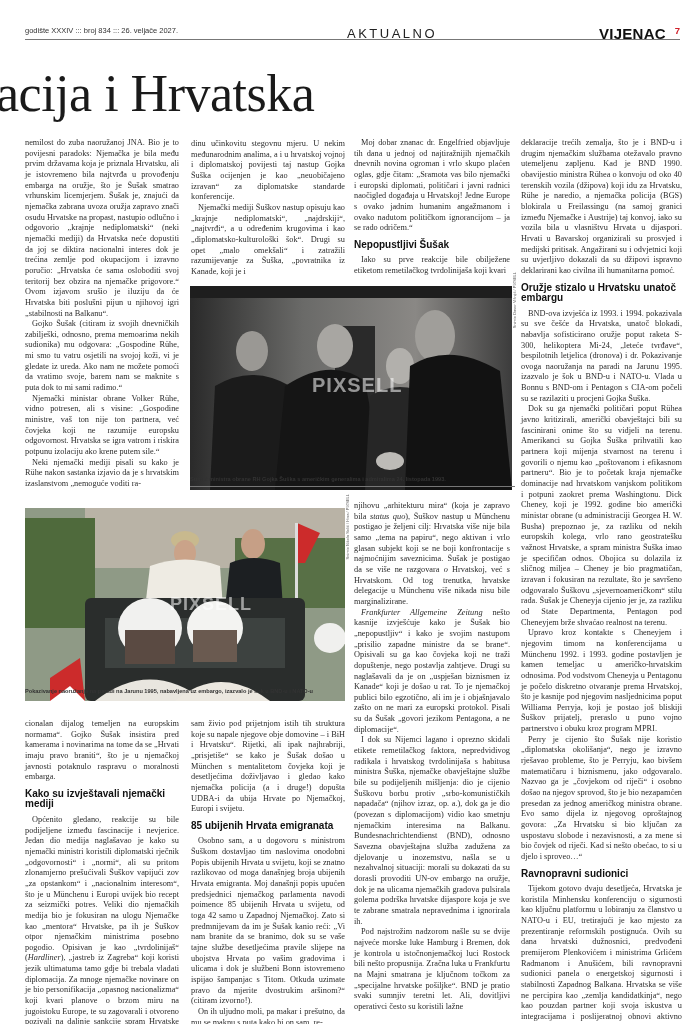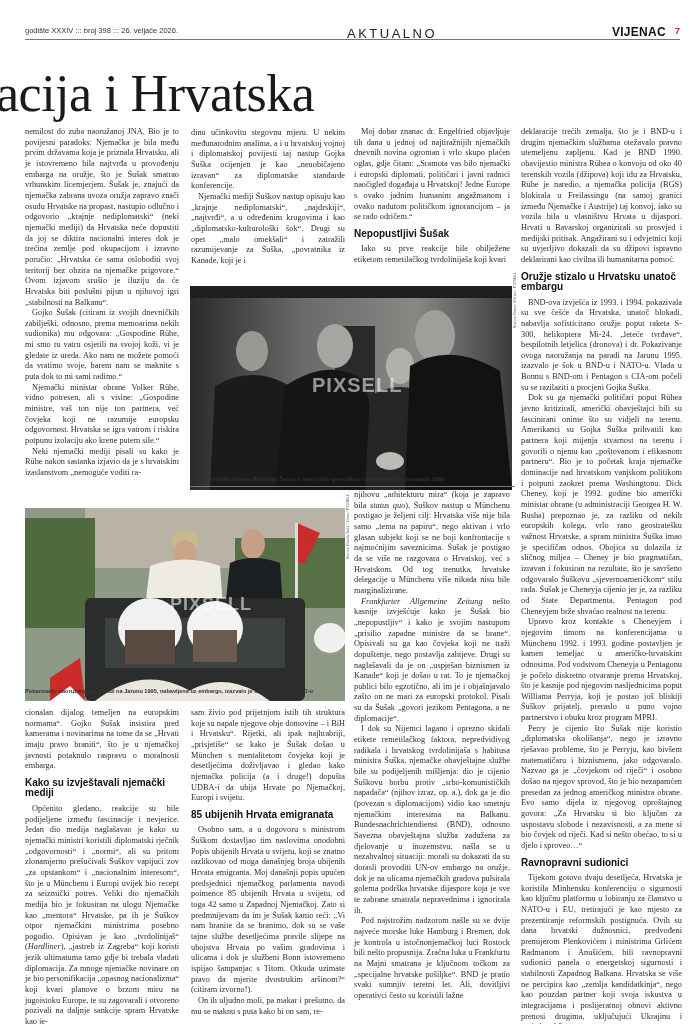--- a/index.html
+++ b/index.html
@@ -2,26 +2,26 @@
 <html><head>
 <meta charset="utf-8">
 <style>
   * { margin: 0; padding: 0; box-sizing: border-box; }
   html, body { width: 700px; height: 1024px; background: #fff; overflow: hidden; }
   body { position: relative; font-family: "DejaVu Serif", "Liberation Serif", serif; color: #2a2a2a; }
 
   .header { position: absolute; left: 25px; top: 22px; width: 655px; height: 18px; border-bottom: 1px solid #777; }
   .header .meta { position: absolute; left: 0; top: 4px; font-family: "Liberation Sans", sans-serif; font-size: 7.5px; color: #333; }
   .header .section { position: absolute; left: 322px; top: 4px; font-family: "Liberation Sans", sans-serif; font-size: 13px; letter-spacing: 2.5px; color: #222; }
-  .header .brand { position: absolute; right: 14px; top: 3px; font-family: "Liberation Sans", sans-serif; font-weight: bold; font-size: 12px; color: #111; letter-spacing: 0.3px; }
+  .header .brand { position: absolute; right: 14px; top: 3px; font-family: "Liberation Sans", sans-serif; font-weight: bold; font-size: 15px; color: #111; letter-spacing: 0.3px; }
   .header .pageno { position: absolute; right: 0; top: 3px; font-family: "Liberation Sans", sans-serif; font-weight: bold; font-size: 9.5px; color: #d0202a; }
 
   .headline { position: absolute; left: -4px; top: 64px; font-family: "Liberation Serif", serif; font-size: 52px; color: #1a1a1a; letter-spacing: -0.5px; white-space: nowrap; }
 
-  .col { position: absolute; font-family: "Liberation Serif", serif; font-size: 8.3px; line-height: 10.65px; text-align: justify; color: #2c2c2c; hyphens: manual; }
+  .col { position: absolute; font-family: "Liberation Serif", serif; font-size: 8.3px; line-height: 10.65px; text-align: justify; color: #2c2c2c; hyphens: manual; margin-top: 11px; }
   .col p { text-indent: 7px; }
   .col p.noindent { text-indent: 0; }
   .col h3 { font-family: "Liberation Sans", sans-serif; font-weight: bold; font-size: 10px; line-height: 10.5px; color: #111; text-align: left; margin: 6px 0 5px 0; }
   .col em { font-style: italic; }
 
   .c1a { left: 25px; top: 127px; width: 154px; }
   .c2a { left: 191px; top: 128px; width: 154px; }
   .c3a { left: 354px; top: 127px; width: 156px; }
   .c4  { left: 521px; top: 127px; width: 161px; }
   .c3b { left: 354px; top: 490px; width: 156px; }
@@ -37,21 +37,21 @@
   .credit { position: absolute; font-family: "Liberation Sans", sans-serif; font-size: 4px; color: #666; writing-mode: vertical-rl; transform: rotate(180deg); white-space: nowrap; }
   .credit1 { left: 512px; top: 272px; }
   .credit2 { left: 345px; top: 494px; }
   .watermark { position: absolute; font-family: "Liberation Sans", sans-serif; font-weight: bold; color: rgba(255,255,255,0.55); letter-spacing: 1px; }
   .rule { position: absolute; left: 190px; top: 486px; width: 325px; height: 1px; background: #777; }
 </style>
 </head>
 <body>
 
 <div class="header">
-  <span class="meta">godište XXXIV ::: broj 398 ::: 26. veljače 2026.</span>
+  <span class="meta">godište XXXIV ::: broj 834 ::: 26. veljače 2027.</span>
   <span class="section">AKTUALNO</span>
   <span class="brand">VIJENAC</span>
   <span class="pageno">7</span>
 </div>
 
 <div class="headline">acija i Hrvatska</div>
 
 <div class="col c1a">
   <p class="noindent">nemilost do zuba naoružanoj JNA. Bio je to povijesni paradoks: Njemačka je bila među prvim državama koja je priznala Hrvatsku, ali je istovremeno bila najtvrđa u provođenju embarga na oružje, što je Šušak smatrao vrhunskim licemjerjem. Šušak je, znajući da njemačka zabrana uvoza oružja zapravo znači osudu Hrvatske na propast, nastupio odlučno i odgovorio „krajnje nediplomatski“ (neki njemački mediji) da Hrvatska neće dopustiti da joj se diktira nacionalni interes dok je trećina zemlje pod okupacijom i izravno poručio: „Hrvatska će sama osloboditi svoj teritorij bez obzira na njemačke prigovore.“ Ovom izjavom srušio je iluziju da će Hrvatska biti poslušni pijun u njihovoj igri „stabilnosti na Balkanu“.</p>
   <p>Gojko Šušak (citiram iz svojih dnevničkih zabilješki, odnosno, prema memoarima nekih sudionika) mu odgovara: „Gospodine Rühe, mi smo tu vatru osjetili na svojoj koži, vi je gledate iz ureda. Ako nam ne možete pomoći da vratimo svoje, barem nam se maknite s puta dok to mi sami radimo.“</p>

